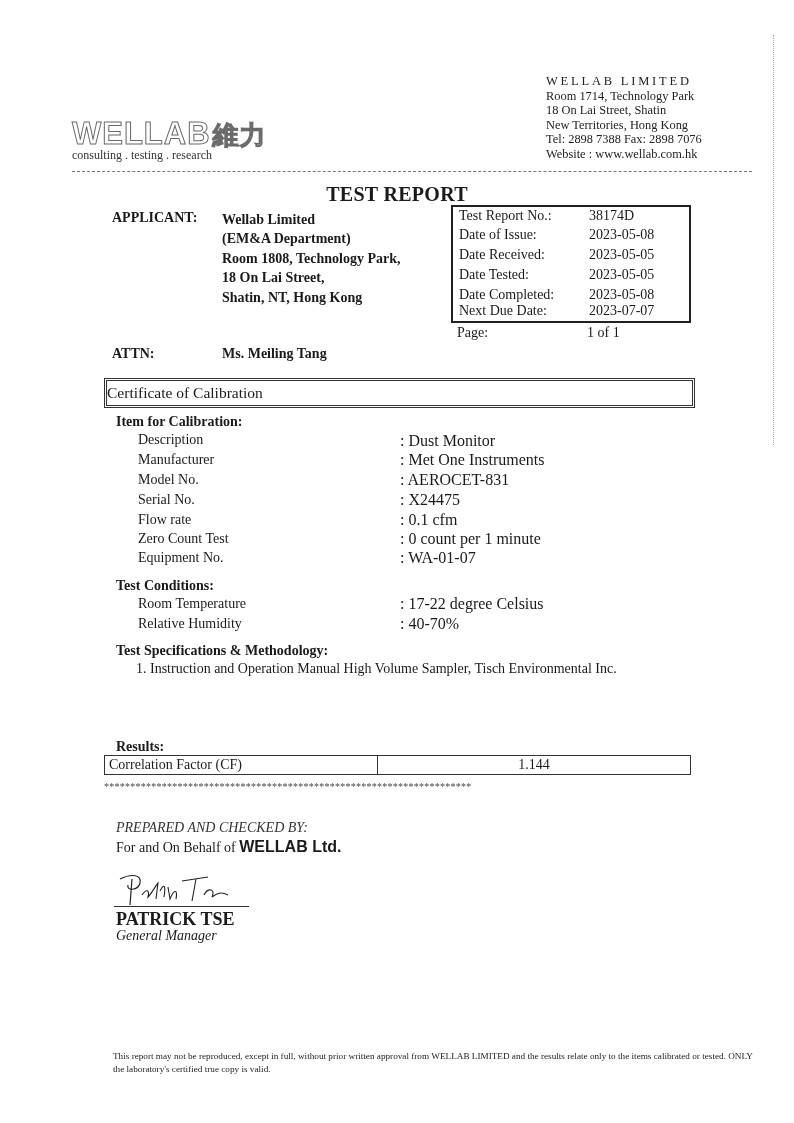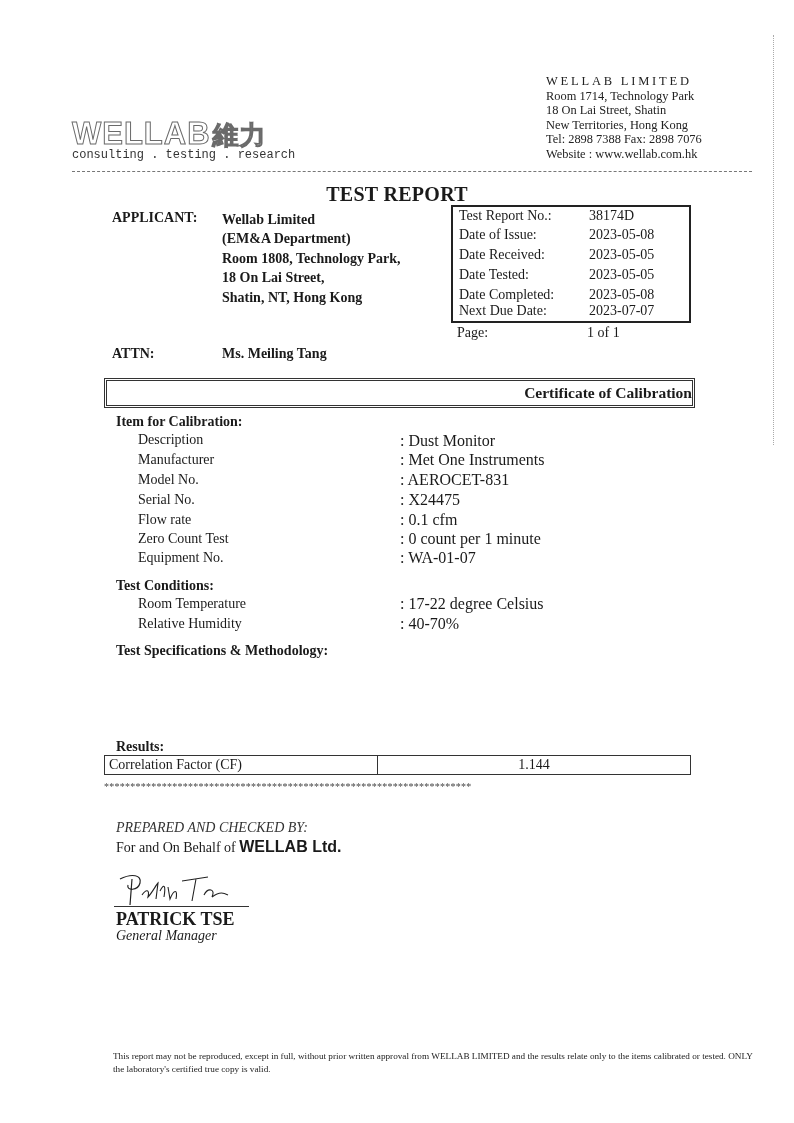--- a/index.html
+++ b/index.html
@@ -4,21 +4,21 @@
   <style>
     html, body { margin: 0; padding: 0; background: #ffffff; }
     body { width: 794px; height: 1123px; position: relative; overflow: hidden; color: #1a1a1a;
            font-family: "Liberation Serif", "DejaVu Serif", serif; }
     .abs { position: absolute; }
 
     
     .logo { left: 72px; top: 118px; font-family: "Liberation Sans", sans-serif; font-size: 31px; font-weight: bold;
             color: #fff; letter-spacing: 1px; -webkit-text-stroke: 1px #6a6a6a; line-height: 1; }
     .logo-cn { font-size: 26px; margin-left: 2px; text-align: center; }
-    .tagline { left: 72px; top: 148px; font-family: Liberation Mono, monospace; font-size: 12px; color: #333; }
+    .tagline { left: 72px; top: 148px; font-family: Liberation Serif, serif; font-size: 12px; color: #333; }
     .company { left: 546px; top: 74px; font-size: 12.4px; line-height: 14.6px; color: #222; }
     .company .name { letter-spacing: 2.8px; font-size: 12.5px; }
     .hdr-rule { left: 72px; top: 171px; width: 680px; border-top: 1px dashed #777; }
     .side-mark { left: 773px; top: 35px; width: 1px; height: 410px; border-left: 1px dotted #aaa; }
 
     
     .title { left: 0; width: 794px; top: 183px; text-align: center; font-size: 20px; font-weight: bold; letter-spacing: 0.3px; }
 
     
     .app-label { left: 112px; top: 210px; font-weight: bold; font-size: 14px; }
@@ -28,21 +28,21 @@
 
     
     .info-box { left: 451px; top: 205px; width: 236px; height: 114px; border: 2px solid #222; }
     .info-row { position: absolute; left: 6px; font-size: 14px; white-space: nowrap; }
     .info-row .k { display: inline-block; width: 130px; }
     .page-row { left: 457px; top: 325px; font-size: 14px; }
     .page-row .k { display: inline-block; width: 130px; }
 
     
     .cert-bar { left: 104px; top: 378px; width: 585px; height: 24px; border: 3px double #333;
-                text-align: right; font-weight: bold; font-size: 15.5px; line-height: 24px; }
+                text-align: left; font-weight: normal; font-size: 15.5px; line-height: 24px; }
 
     
     .section-h { position: absolute; left: 116px; font-weight: bold; font-size: 14px; }
     .row-k { position: absolute; left: 138px; font-size: 14px; }
     .row-v { position: absolute; left: 400px; font-size: 16px; }
 
     
     .method { left: 136px; width: 550px; font-size: 14px; line-height: 19px; }
     .method p { margin: 0; }
     .method .just { text-align: justify; text-align-last: left; }
@@ -141,20 +141,21 @@
 <div class="row-v" style="top:549px">: WA-01-07</div>
 
 <div class="section-h" style="top:578px">Test Conditions:</div>
 <div class="row-k" style="top:596px">Room Temperature</div>
 <div class="row-v" style="top:595px">: 17-22 degree Celsius</div>
 <div class="row-k" style="top:616px">Relative Humidity</div>
 <div class="row-v" style="top:615px">: 40-70%</div>
 
 <div class="section-h" style="top:643px">Test Specifications &amp; Methodology:</div>
 <div class="abs method" style="top:659px">
+  <p>1. Instruction and Operation Manual High Volume Sampler, Tisch Environmental Inc.</p>
 </div>
 
 <div class="section-h" style="top:739px">Results:</div>
 <div class="abs res-table">
   <div class="res-cell1">Correlation Factor (CF)</div>
   <div class="res-cell2">1.144</div>
 </div>
 <div class="abs stars">**********************************************************************</div>
 
 <div class="abs prepared">PREPARED AND CHECKED BY:</div>

